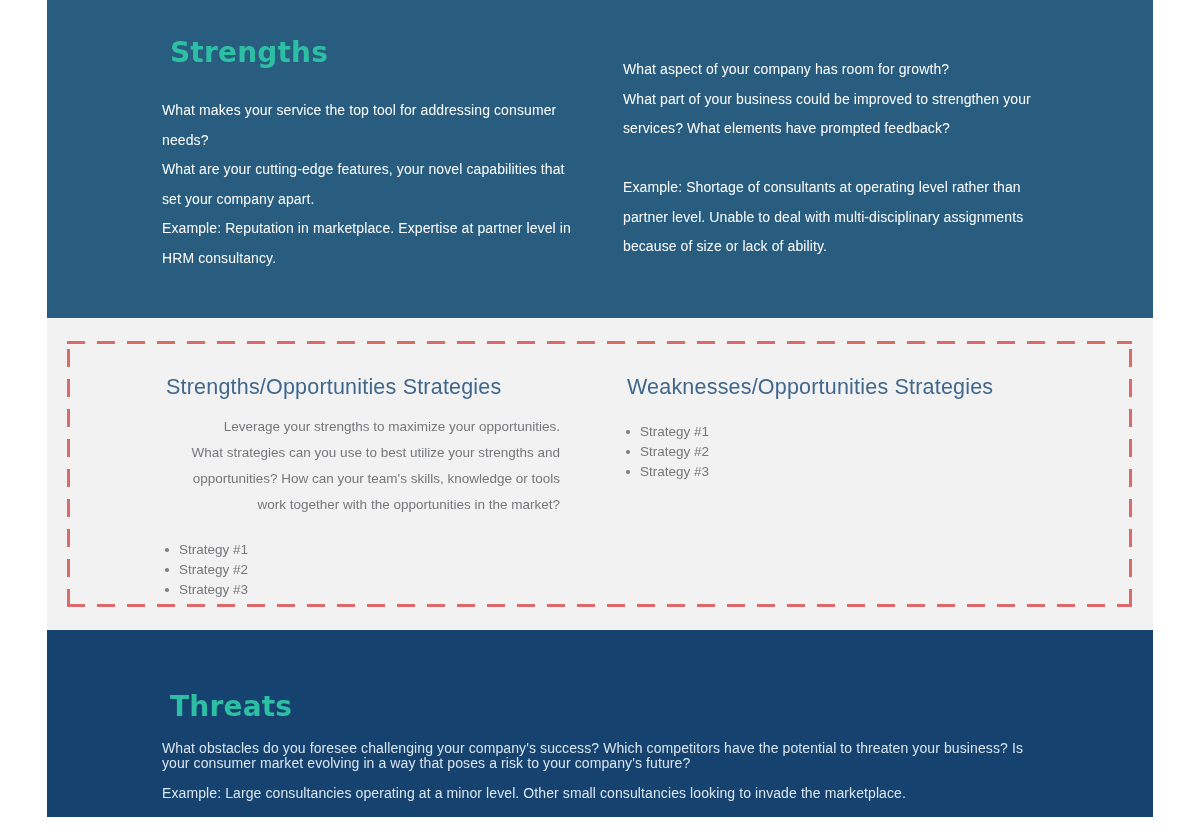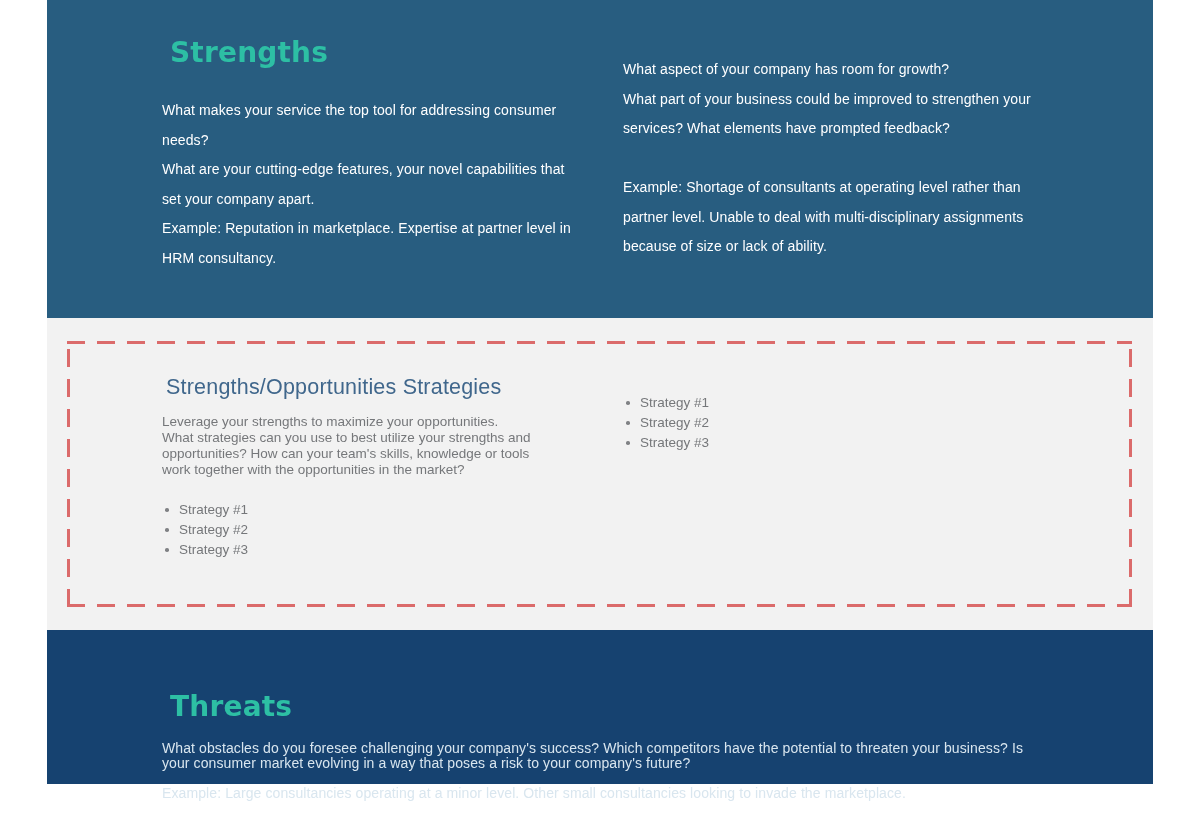--- a/index.html
+++ b/index.html
@@ -52,42 +52,43 @@
   .mid-col { position: absolute; top: 30px; }
   .mid-col.left  { left: 95px;  width: 398px; }
   .mid-col.right { left: 556px; width: 420px; }
   h3.slate-title {
     margin: 4px;
     font-size: 21.5px; font-weight: 400;
     color: #40678c; letter-spacing: 0.2px;
   }
   .gray-body {
     margin: 14px 0 0 0;
-    font-size: 13.5px; line-height: 16px;
+    font-size: 13.5px; line-height: 26px;
     color: #75777a;
     white-space: pre-line;
+    text-align: right;
   }
   ul.strategy-list {
     margin: 22px 0 0 0; padding: 0;
     list-style: none;
   }
   ul.strategy-list li {
     position: relative;
     padding-left: 17px;
     font-size: 13.5px; line-height: 20px;
     color: #75777a;
   }
   ul.strategy-list li .dot {
     position: absolute; left: 3px; top: 8px;
     width: 3.5px; height: 3.5px; border-radius: 50%;
     background: #808285;
   }
 
   
-  .band.bottom { top: 630px; height: 154px; background: #164270; padding: 0; box-sizing: border-box; }
+  .band.bottom { top: 630px; height: 187px; background: #164270; padding: 0; box-sizing: border-box; }
   .bottom-inner { position: absolute; left: 115px; top: 52px; width: 890px; }
   .threats-body {
     margin: 18px 0 0 0;
     font-size: 14px; line-height: 15px;
     color: #d9e6ef;
     white-space: pre-line;
     letter-spacing: 0.1px;
   }
 </style>
 </head>
@@ -127,20 +128,21 @@
             <span>Strategy #2</span>
           </li>
           <li>
             <span class="dot"></span>
             <span>Strategy #3</span>
           </li>
         </ul>
       </div>
 
       <div class="mid-col right">
+        <h3 class="slate-title">Weaknesses/Opportunities Strategies</h3>
         <ul class="strategy-list">
           <li>
             <span class="dot"></span>
             <span>Strategy #1</span>
           </li>
           <li>
             <span class="dot"></span>
             <span>Strategy #2</span>
           </li>
           <li>

